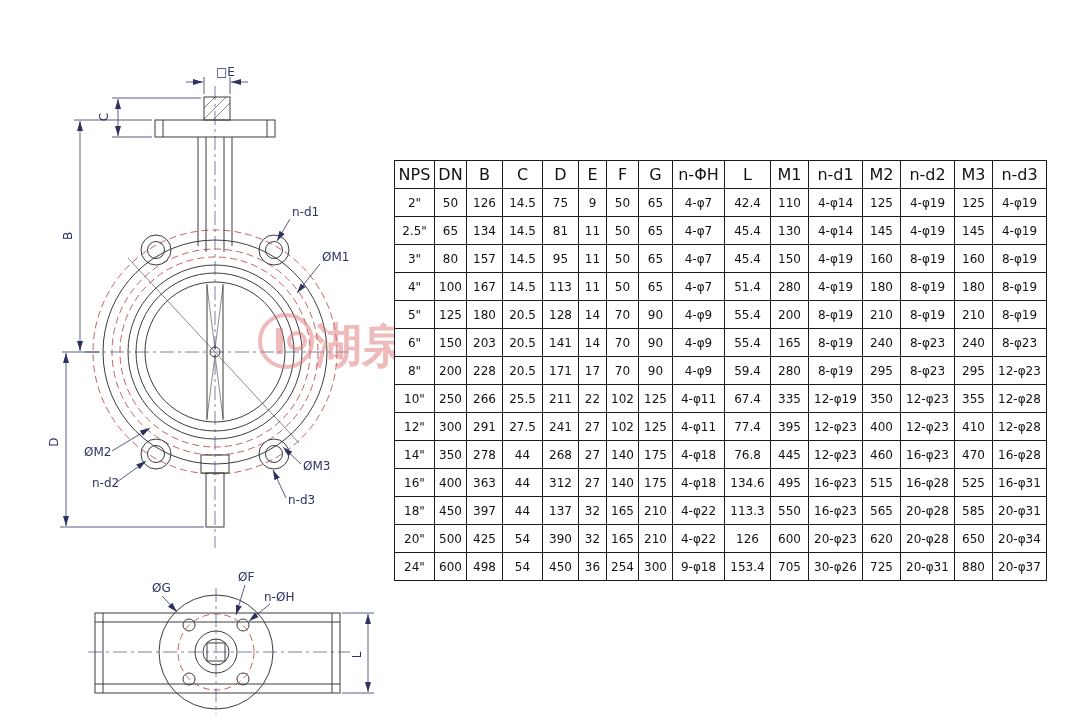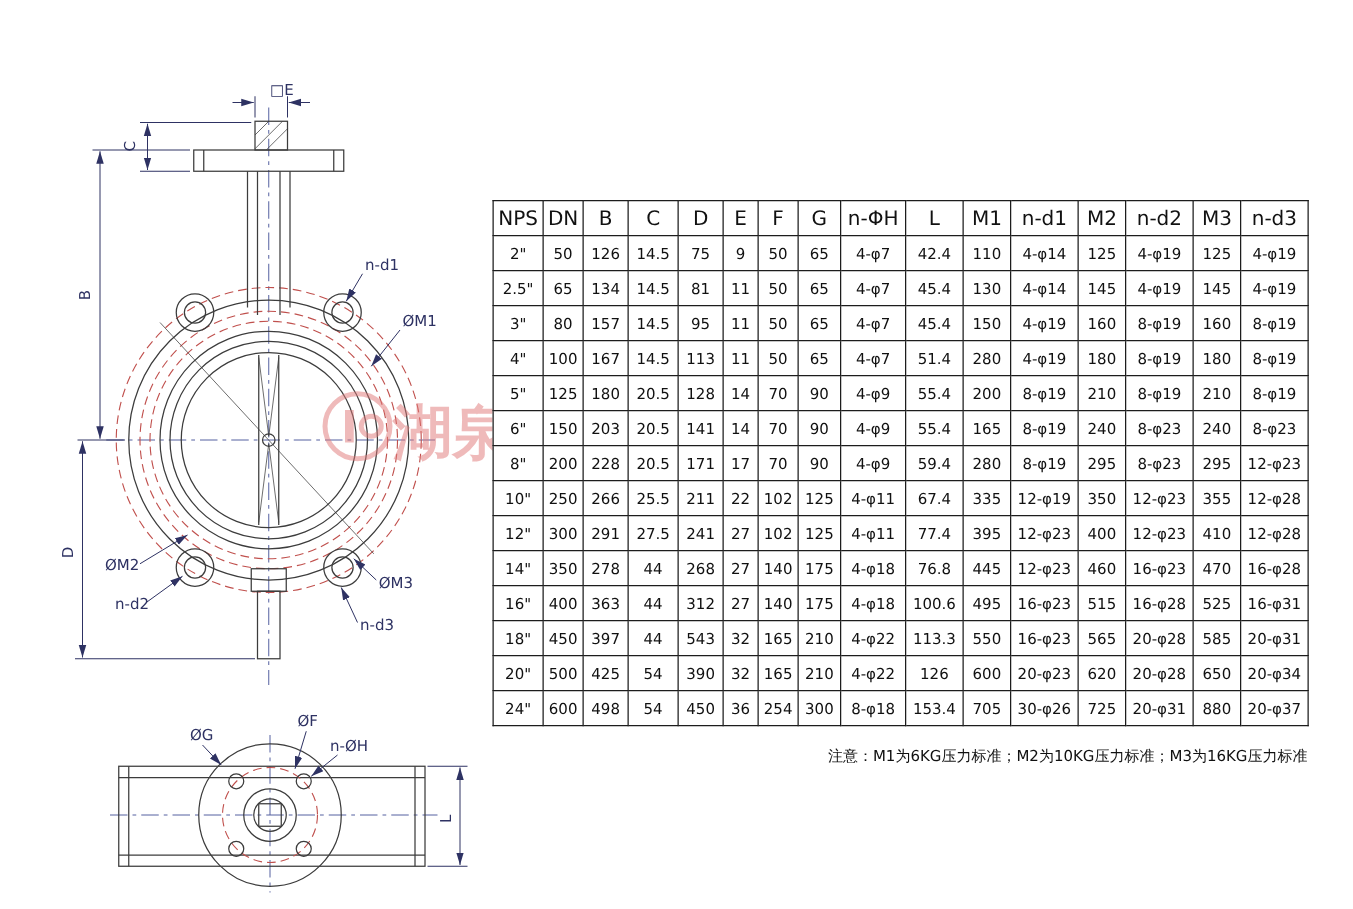--- a/index.html
+++ b/index.html
@@ -393,34 +393,34 @@
           <tr>
             <td>16"</td>
             <td>400</td>
             <td>363</td>
             <td>44</td>
             <td>312</td>
             <td>27</td>
             <td>140</td>
             <td>175</td>
             <td>4-φ18</td>
-            <td>100.6</td>
+            <td>134.6</td>
             <td>495</td>
             <td>16-φ23</td>
             <td>515</td>
             <td>16-φ28</td>
             <td>525</td>
             <td>16-φ31</td>
           </tr>
           <tr>
             <td>18"</td>
             <td>450</td>
             <td>397</td>
             <td>44</td>
-            <td>543</td>
+            <td>137</td>
             <td>32</td>
             <td>165</td>
             <td>210</td>
             <td>4-φ22</td>
             <td>113.3</td>
             <td>550</td>
             <td>16-φ23</td>
             <td>565</td>
             <td>20-φ28</td>
             <td>585</td>
@@ -446,27 +446,26 @@
           </tr>
           <tr>
             <td>24"</td>
             <td>600</td>
             <td>498</td>
             <td>54</td>
             <td>450</td>
             <td>36</td>
             <td>254</td>
             <td>300</td>
-            <td>8-φ18</td>
+            <td>9-φ18</td>
             <td>153.4</td>
             <td>705</td>
             <td>30-φ26</td>
             <td>725</td>
             <td>20-φ31</td>
             <td>880</td>
             <td>20-φ37</td>
           </tr>
         </tbody>
     </table>
-    <div class="note">注意：M1为6KG压力标准；M2为10KG压力标准；M3为16KG压力标准</div>
   </div>
 
 </div>
 
 </body></html>

